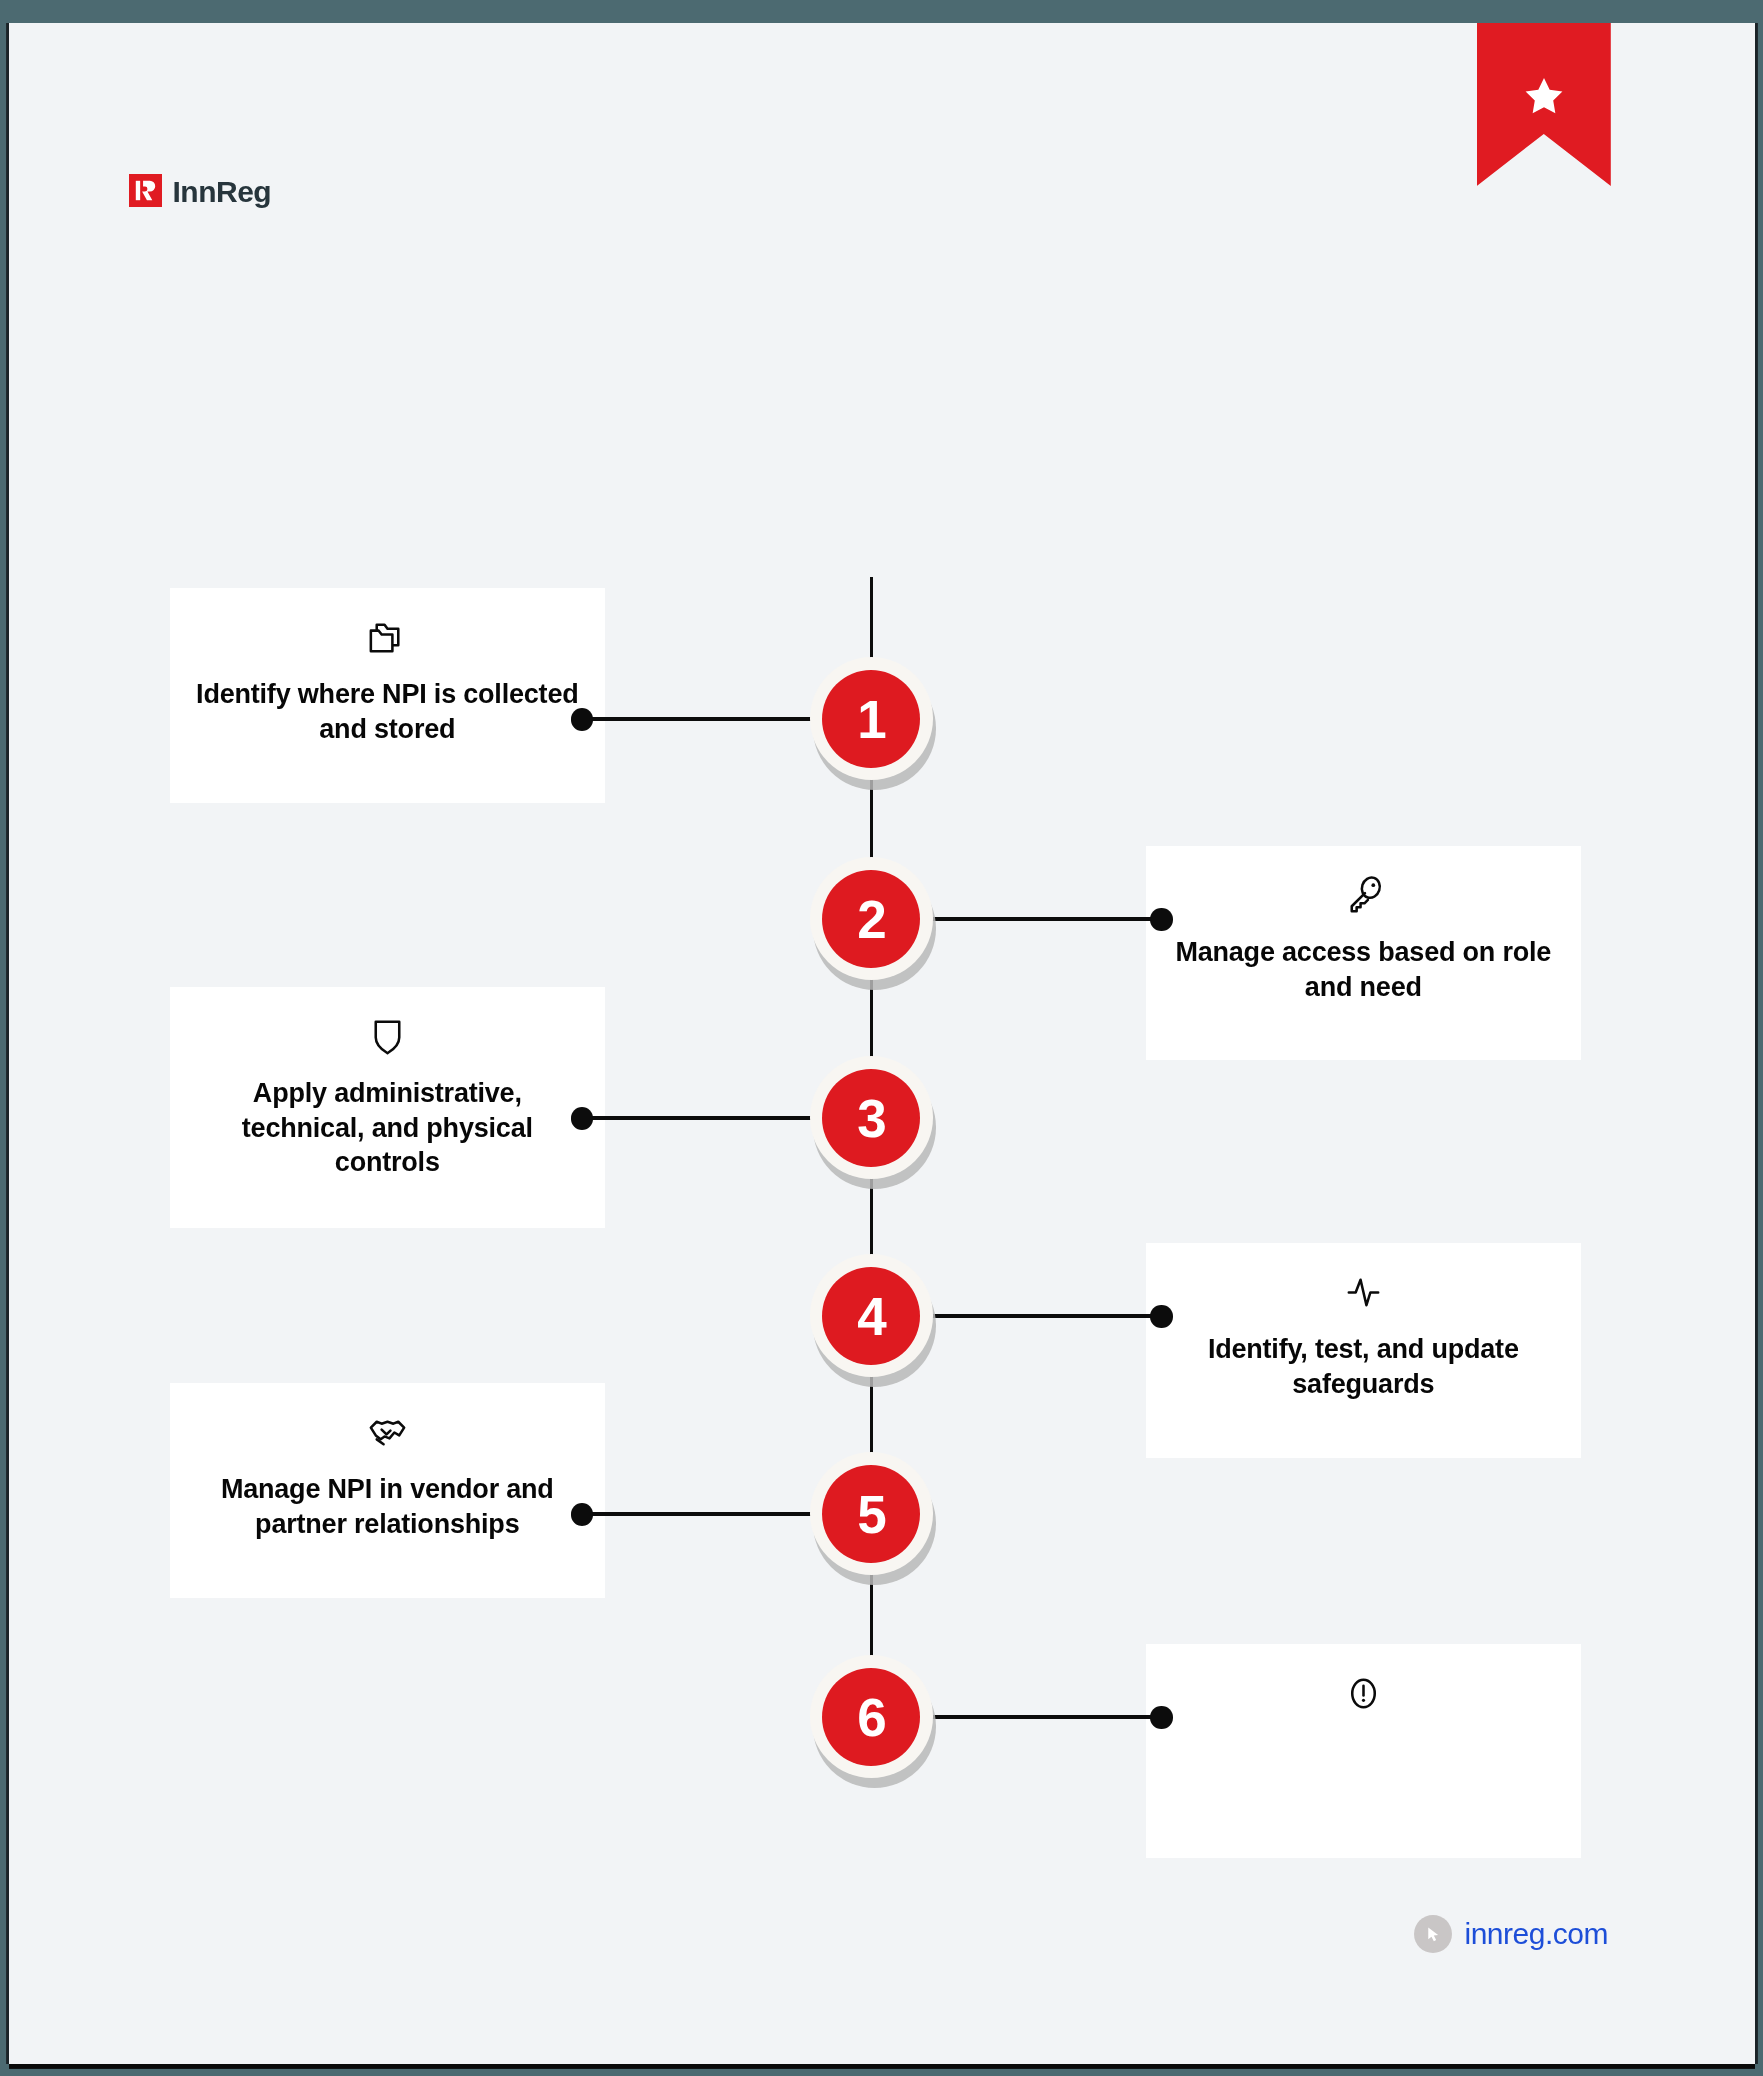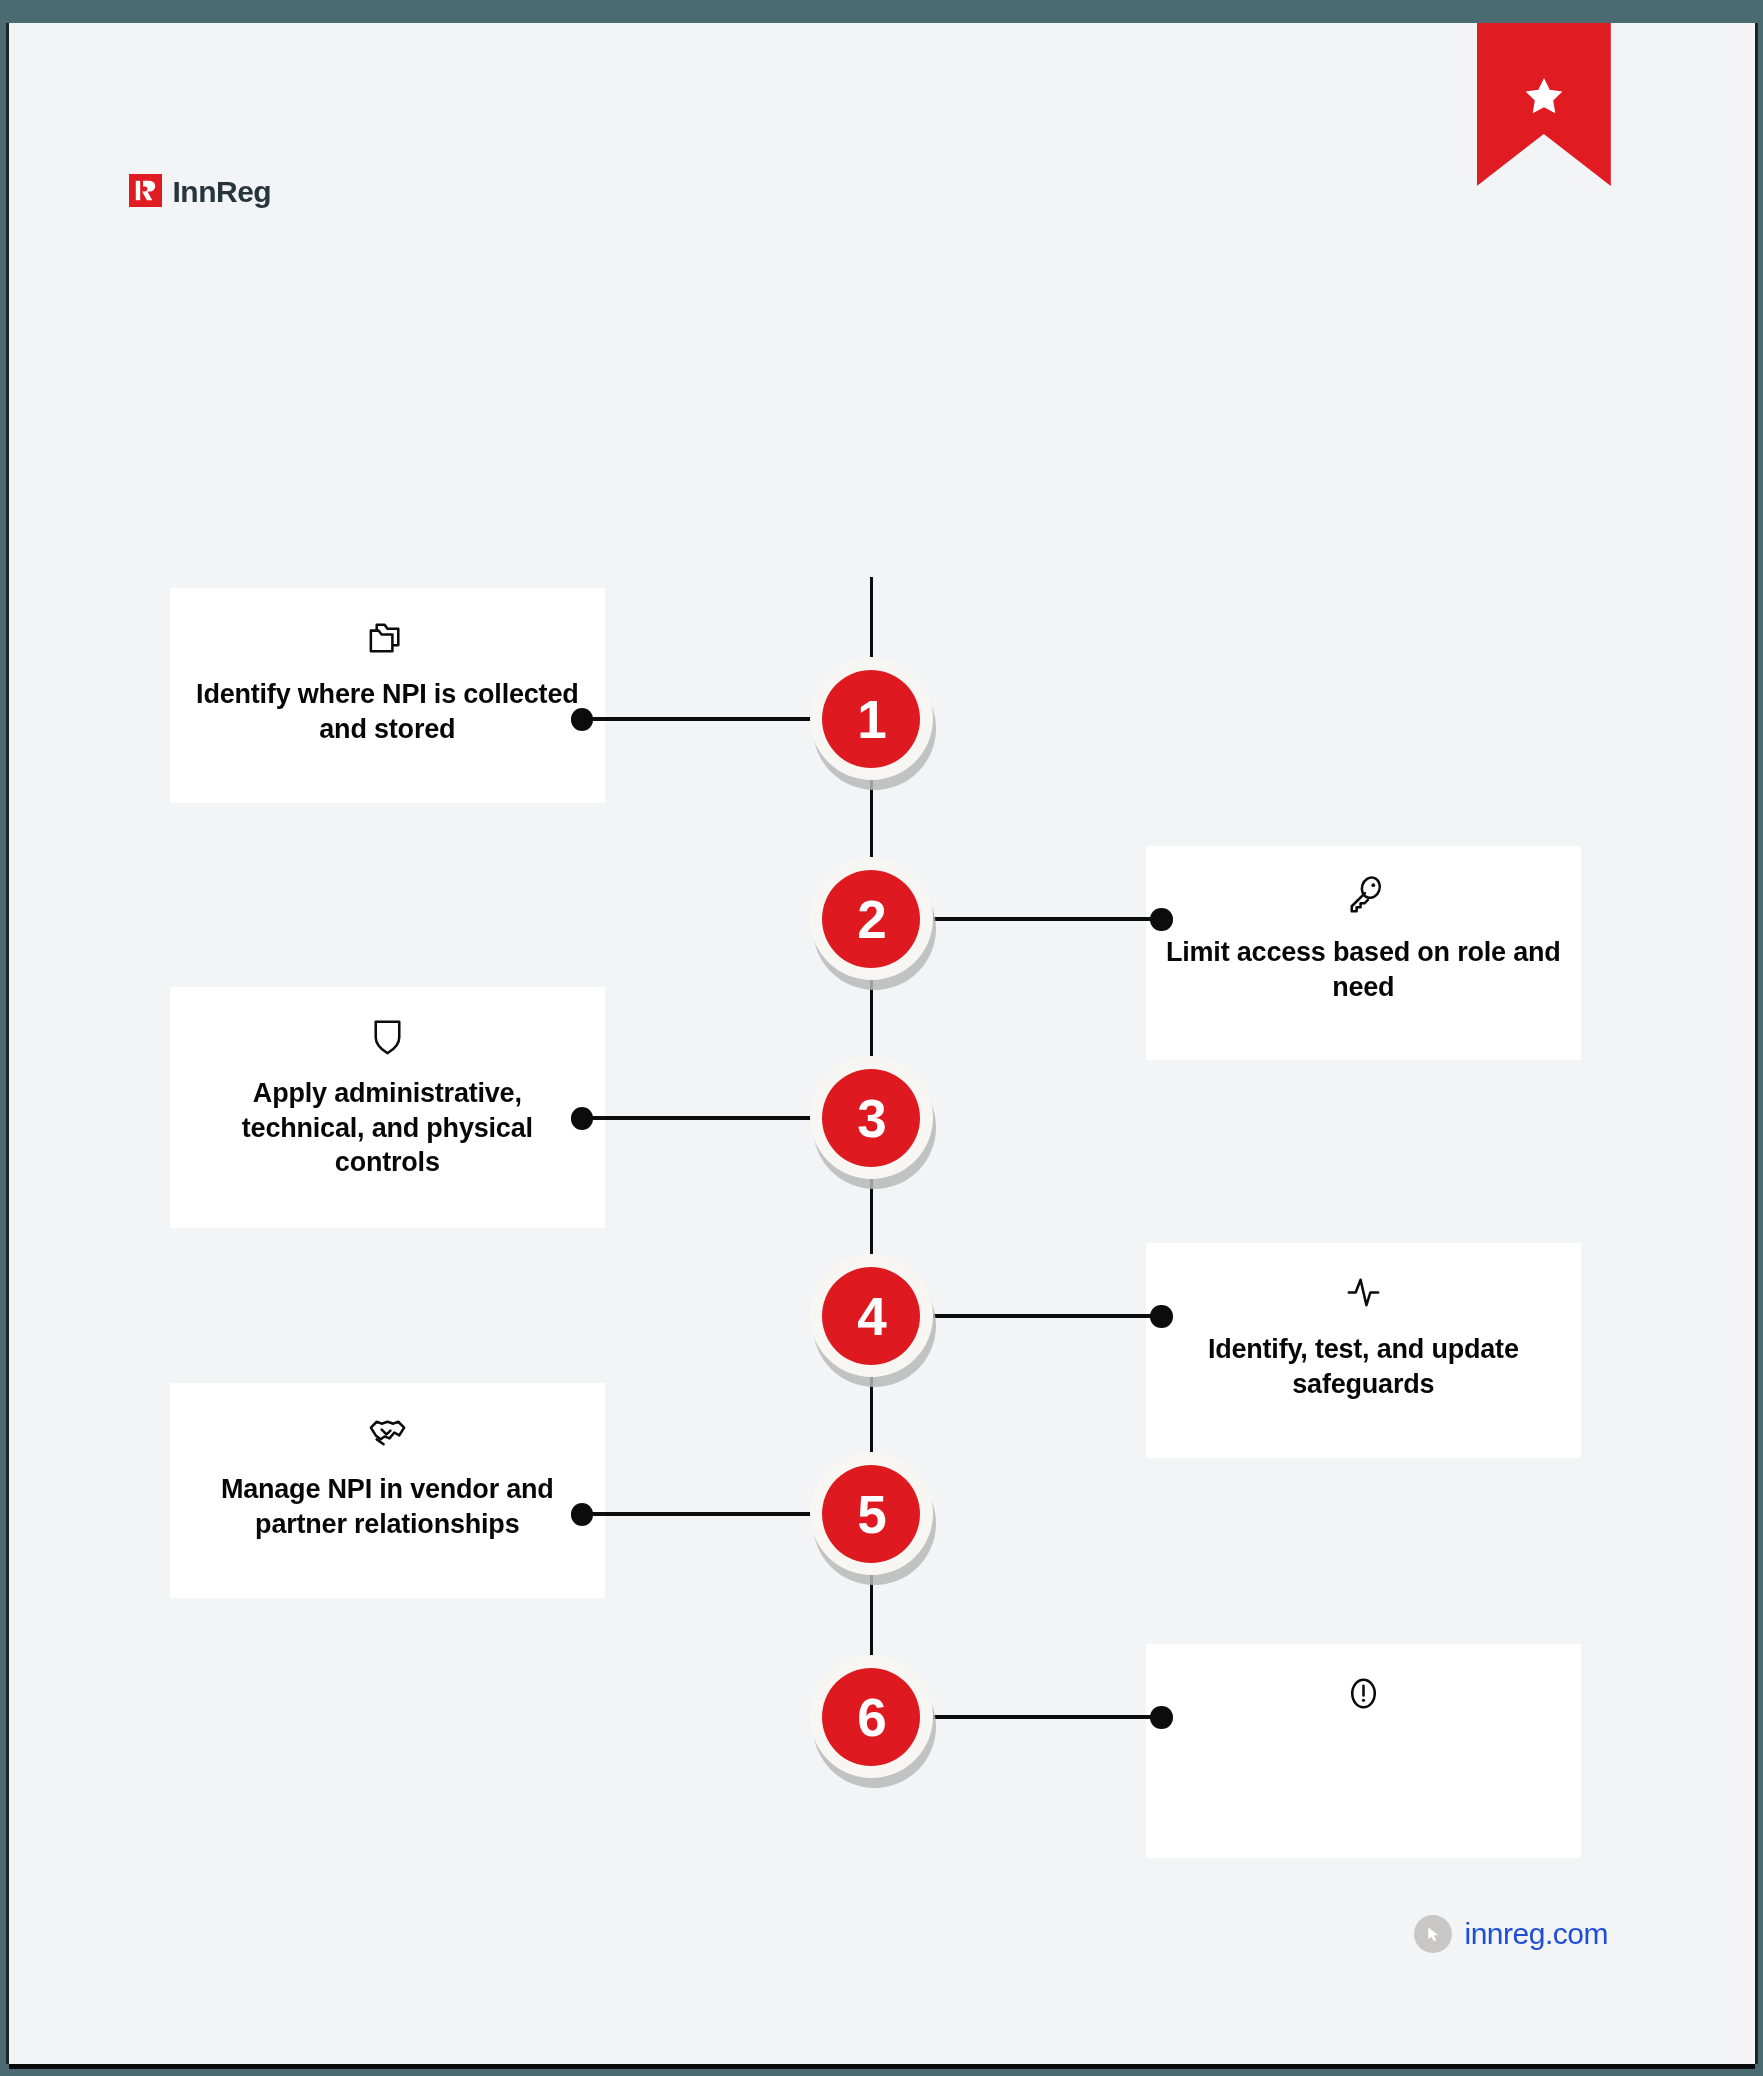--- a/index.html
+++ b/index.html
@@ -288,21 +288,21 @@
 
     <div class="step right" id="step2" style="top:850px">
       <div class="card">
         <svg class="icon" viewBox="0 0 48 48">
           <g fill="none" stroke="#0b0b0b" stroke-width="2.6" stroke-linejoin="round" stroke-linecap="round">
             <ellipse cx="31.5" cy="16" rx="9" ry="10.5" transform="rotate(18 31.5 16)"></ellipse>
             <circle cx="34" cy="13.5" r="1.9" fill="#0b0b0b" stroke="none"></circle>
             <path d="M25.5 21.5L12 35v5h5v-4h4v-4h4l3.5-3.5"></path>
           </g>
         </svg>
-        <div class="label">Limit access based on role and need</div>
+        <div class="label">Manage access based on role and need</div>
       </div>
       <div class="connector">
         <span class="dot"></span>
       </div>
       <div class="node">
         <span class="shadow"></span>
         <span class="ring"></span>
         <span class="disc">
           <span class="num">2</span>
         </span>

